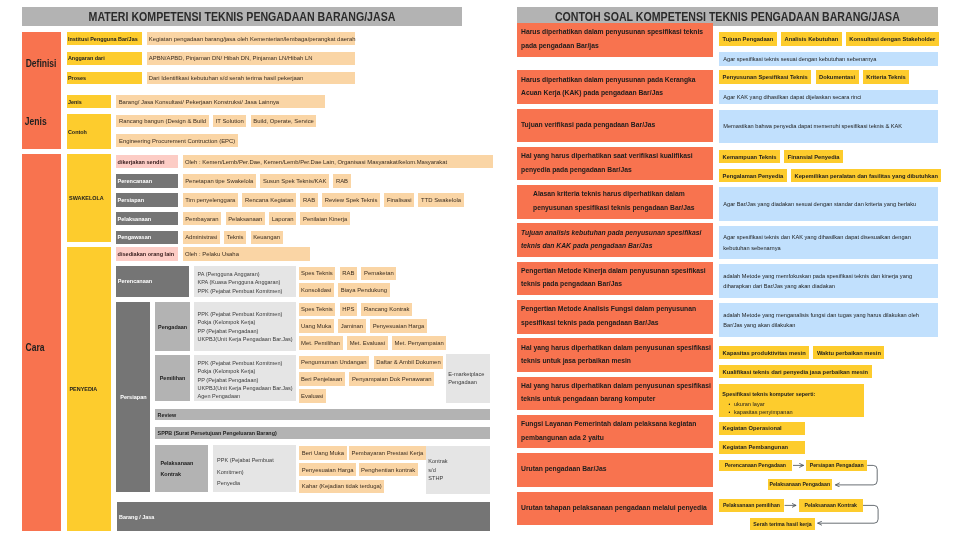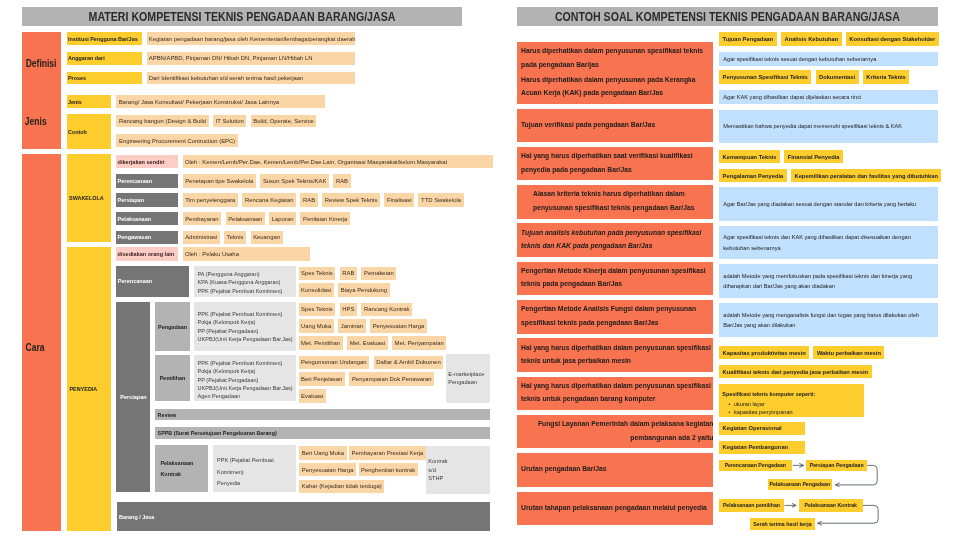--- a/index.html
+++ b/index.html
@@ -365,21 +365,21 @@
 s/d
 STHP</span>
   </div>
 <div class="b lft dg" style="left:116.5px;top:502.1px;width:373.1px;height:29.2px;padding-left:2.6px;font-size:5.41px;">
     <span class="cnd">Barang / Jasa</span>
   </div>
 
 <div class="b ctr hdr" style="left:517px;top:7px;width:420.5px;height:19px;">
     <span class="cnd">CONTOH SOAL KOMPETENSI TEKNIS PENGADAAN BARANG/JASA</span>
   </div>
-<div class="b lft qs" style="left:516.6px;top:42px;width:196.9px;height:33.6px;">
+<div class="b lft qs" style="left:516.6px;top:23px;width:196.9px;height:33.6px;">
     <span class="cnd">Harus diperhatikan dalam penyusunan spesifikasi teknis pada pengadaan Bar/jas</span>
   </div>
 <div class="chiprow" style="left:719.1px;top:32px;height:14.1px;gap:4.2px;">
     <span class="ych" style="">
       <i class="cnd">Tujuan Pengadaan</i>
     </span>
     <span class="ych" style="">
       <i class="cnd">Analisis Kebutuhan</i>
     </span>
     <span class="ych" style="">
@@ -474,21 +474,21 @@
 <div class="b lft qs" style="left:516.6px;top:376.6px;width:196.9px;height:33.6px;">
     <span class="cnd">Hal yang harus diperhatikan dalam penyusunan spesifikasi teknis untuk pengadaan barang komputer</span>
   </div>
 <div class="b tp spec" style="left:718.7px;top:384.4px;width:145.3px;height:33.1px;">
     <span class="cnd">Spesifikasi teknis komputer seperti:</span>
     <ul>
       <li><span class="cnd">ukuran layar</span></li>
       <li><span class="cnd">kapasitas penyimpanan</span></li>
     </ul>
   </div>
-<div class="b lft qs" style="left:516.6px;top:414.9px;width:196.9px;height:33.6px;text-align:right;">
+<div class="b lft qs" style="left:516.6px;top:414.9px;width:196.9px;height:33.6px;">
     <span class="cnd">Fungsi Layanan Pemerintah dalam pelaksana kegiatan pembangunan ada 2 yaitu</span>
   </div>
 <div class="chiprow" style="left:719.1px;top:421.8px;height:13px;gap:4.2px;">
     <span class="ych" style="width:85.7px;">
       <i class="cnd">Kegiatan Operasional</i>
     </span>
   </div>
 <div class="chiprow" style="left:719.1px;top:440.8px;height:13px;gap:4.2px;">
     <span class="ych" style="width:85.7px;">
       <i class="cnd">Kegiatan Pembangunan</i>

